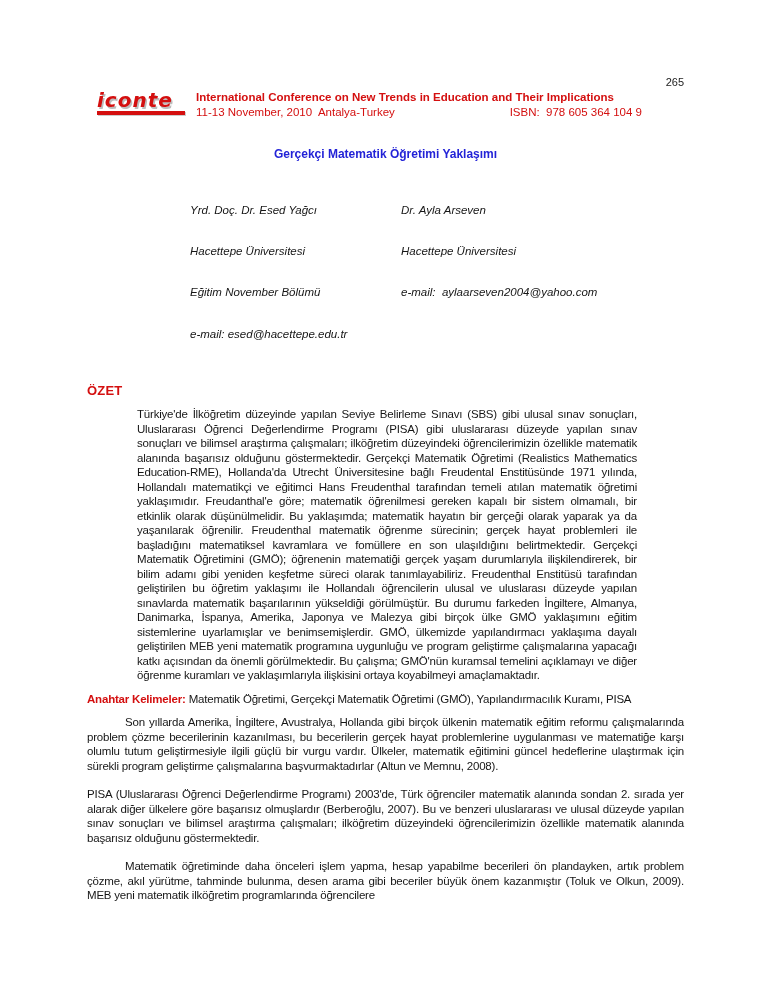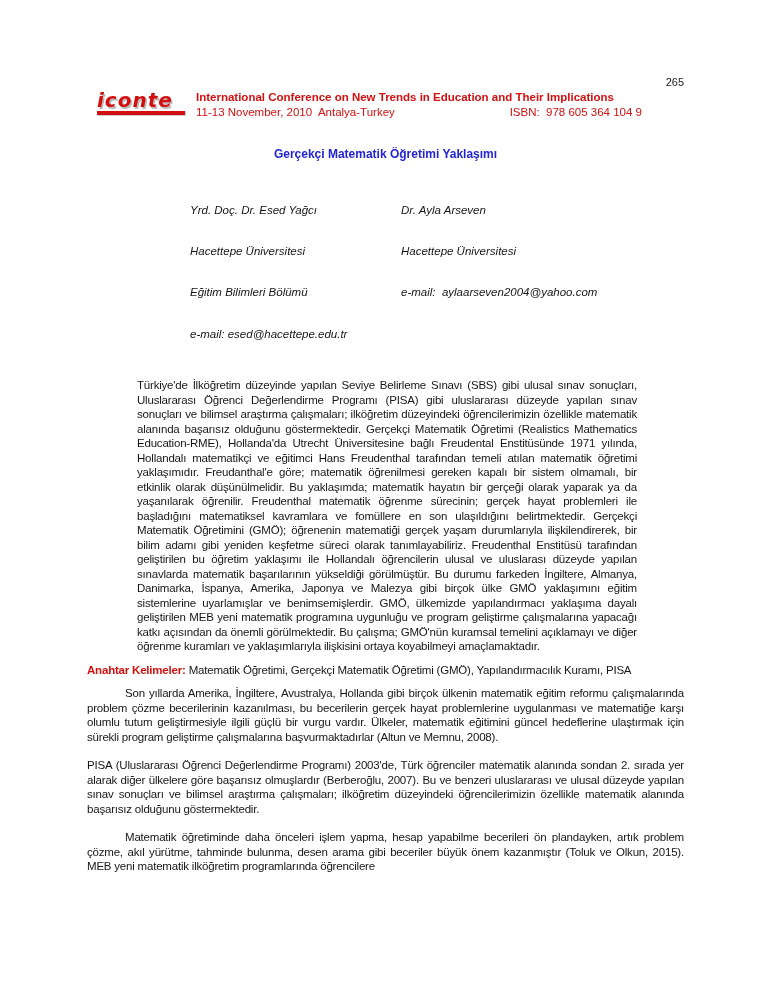--- a/index.html
+++ b/index.html
@@ -68,36 +68,37 @@
         </div>
       </div>
     </header>
 
     <h1 class="title">Gerçekçi Matematik Öğretimi Yaklaşımı</h1>
 
     <div class="authors">
       <div class="author author-1">
         <div>Yrd. Doç. Dr. Esed Yağcı</div>
         <div>Hacettepe Üniversitesi</div>
-        <div>Eğitim Bilimleri Bölümü</div>
+        <div>Eğitim November Bölümü</div>
         <div>e-mail: esed@hacettepe.edu.tr</div>
       </div>
       <div class="author author-2">
         <div>Dr. Ayla Arseven</div>
         <div>Hacettepe Üniversitesi</div>
         <div>e-mail:  aylaarseven2004@yahoo.com</div>
       </div>
     </div>
 
+    <h2 class="h-red">ÖZET</h2>
 
     <p class="abstract">Türkiye'de İlköğretim düzeyinde yapılan Seviye Belirleme Sınavı (SBS) gibi ulusal sınav sonuçları, Uluslararası Öğrenci Değerlendirme Programı (PISA) gibi uluslararası düzeyde yapılan sınav sonuçları ve bilimsel araştırma çalışmaları; ilköğretim düzeyindeki öğrencilerimizin özellikle matematik alanında başarısız olduğunu göstermektedir. Gerçekçi Matematik Öğretimi (Realistics Mathematics Education-RME), Hollanda'da Utrecht Üniversitesine bağlı Freudental Enstitüsünde 1971 yılında, Hollandalı matematikçi ve eğitimci Hans Freudenthal tarafından temeli atılan matematik öğretimi yaklaşımıdır. Freudanthal'e göre; matematik öğrenilmesi gereken kapalı bir sistem olmamalı, bir etkinlik olarak düşünülmelidir. Bu yaklaşımda; matematik hayatın bir gerçeği olarak yaparak ya da yaşanılarak öğrenilir. Freudenthal matematik öğrenme sürecinin; gerçek hayat problemleri ile başladığını matematiksel kavramlara ve fomüllere en son ulaşıldığını belirtmektedir. Gerçekçi Matematik Öğretimini (GMÖ); öğrenenin matematiği gerçek yaşam durumlarıyla ilişkilendirerek, bir bilim adamı gibi yeniden keşfetme süreci olarak tanımlayabiliriz. Freudenthal Enstitüsü tarafından geliştirilen bu öğretim yaklaşımı ile Hollandalı öğrencilerin ulusal ve uluslarası düzeyde yapılan sınavlarda matematik başarılarının yükseldiği görülmüştür. Bu durumu farkeden İngiltere, Almanya, Danimarka, İspanya, Amerika, Japonya ve Malezya gibi birçok ülke GMÖ yaklaşımını eğitim sistemlerine uyarlamışlar ve benimsemişlerdir. GMÖ, ülkemizde yapılandırmacı yaklaşıma dayalı geliştirilen MEB yeni matematik programına uygunluğu ve program geliştirme çalışmalarına yapacağı katkı açısından da önemli görülmektedir. Bu çalışma; GMÖ'nün kuramsal temelini açıklamayı ve diğer öğrenme kuramları ve yaklaşımlarıyla ilişkisini ortaya koyabilmeyi amaçlamaktadır.</p>
 
     <p class="keywords">
       <span class="kw-label">Anahtar Kelimeler:</span><span> Matematik Öğretimi, Gerçekçi Matematik Öğretimi (GMÖ), Yapılandırmacılık Kuramı, PISA</span>
     </p>
 
 
     <p class="body indent">Son yıllarda Amerika, İngiltere, Avustralya, Hollanda gibi birçok ülkenin matematik eğitim reformu çalışmalarında problem çözme becerilerinin kazanılması, bu becerilerin gerçek hayat problemlerine uygulanması ve matematiğe karşı olumlu tutum geliştirmesiyle ilgili güçlü bir vurgu vardır. Ülkeler, matematik eğitimini güncel hedeflerine ulaştırmak için sürekli program geliştirme çalışmalarına başvurmaktadırlar (Altun ve Memnu, 2008).</p>
     <p class="body mt-lg">PISA (Uluslararası Öğrenci Değerlendirme Programı) 2003'de, Türk öğrenciler matematik alanında sondan 2. sırada yer alarak diğer ülkelere göre başarısız olmuşlardır (Berberoğlu, 2007). Bu ve benzeri uluslararası ve ulusal düzeyde yapılan sınav sonuçları ve bilimsel araştırma çalışmaları; ilköğretim düzeyindeki öğrencilerimizin özellikle matematik alanında başarısız olduğunu göstermektedir.</p>
-    <p class="body indent mt-lg">Matematik öğretiminde daha önceleri işlem yapma, hesap yapabilme becerileri ön plandayken, artık problem çözme, akıl yürütme, tahminde bulunma, desen arama gibi beceriler büyük önem kazanmıştır (Toluk ve Olkun, 2015). MEB yeni matematik ilköğretim programlarında öğrencilere</p>
+    <p class="body indent mt-lg">Matematik öğretiminde daha önceleri işlem yapma, hesap yapabilme becerileri ön plandayken, artık problem çözme, akıl yürütme, tahminde bulunma, desen arama gibi beceriler büyük önem kazanmıştır (Toluk ve Olkun, 2009). MEB yeni matematik ilköğretim programlarında öğrencilere</p>
 
   </div>
 </div>
 
 </body></html>

